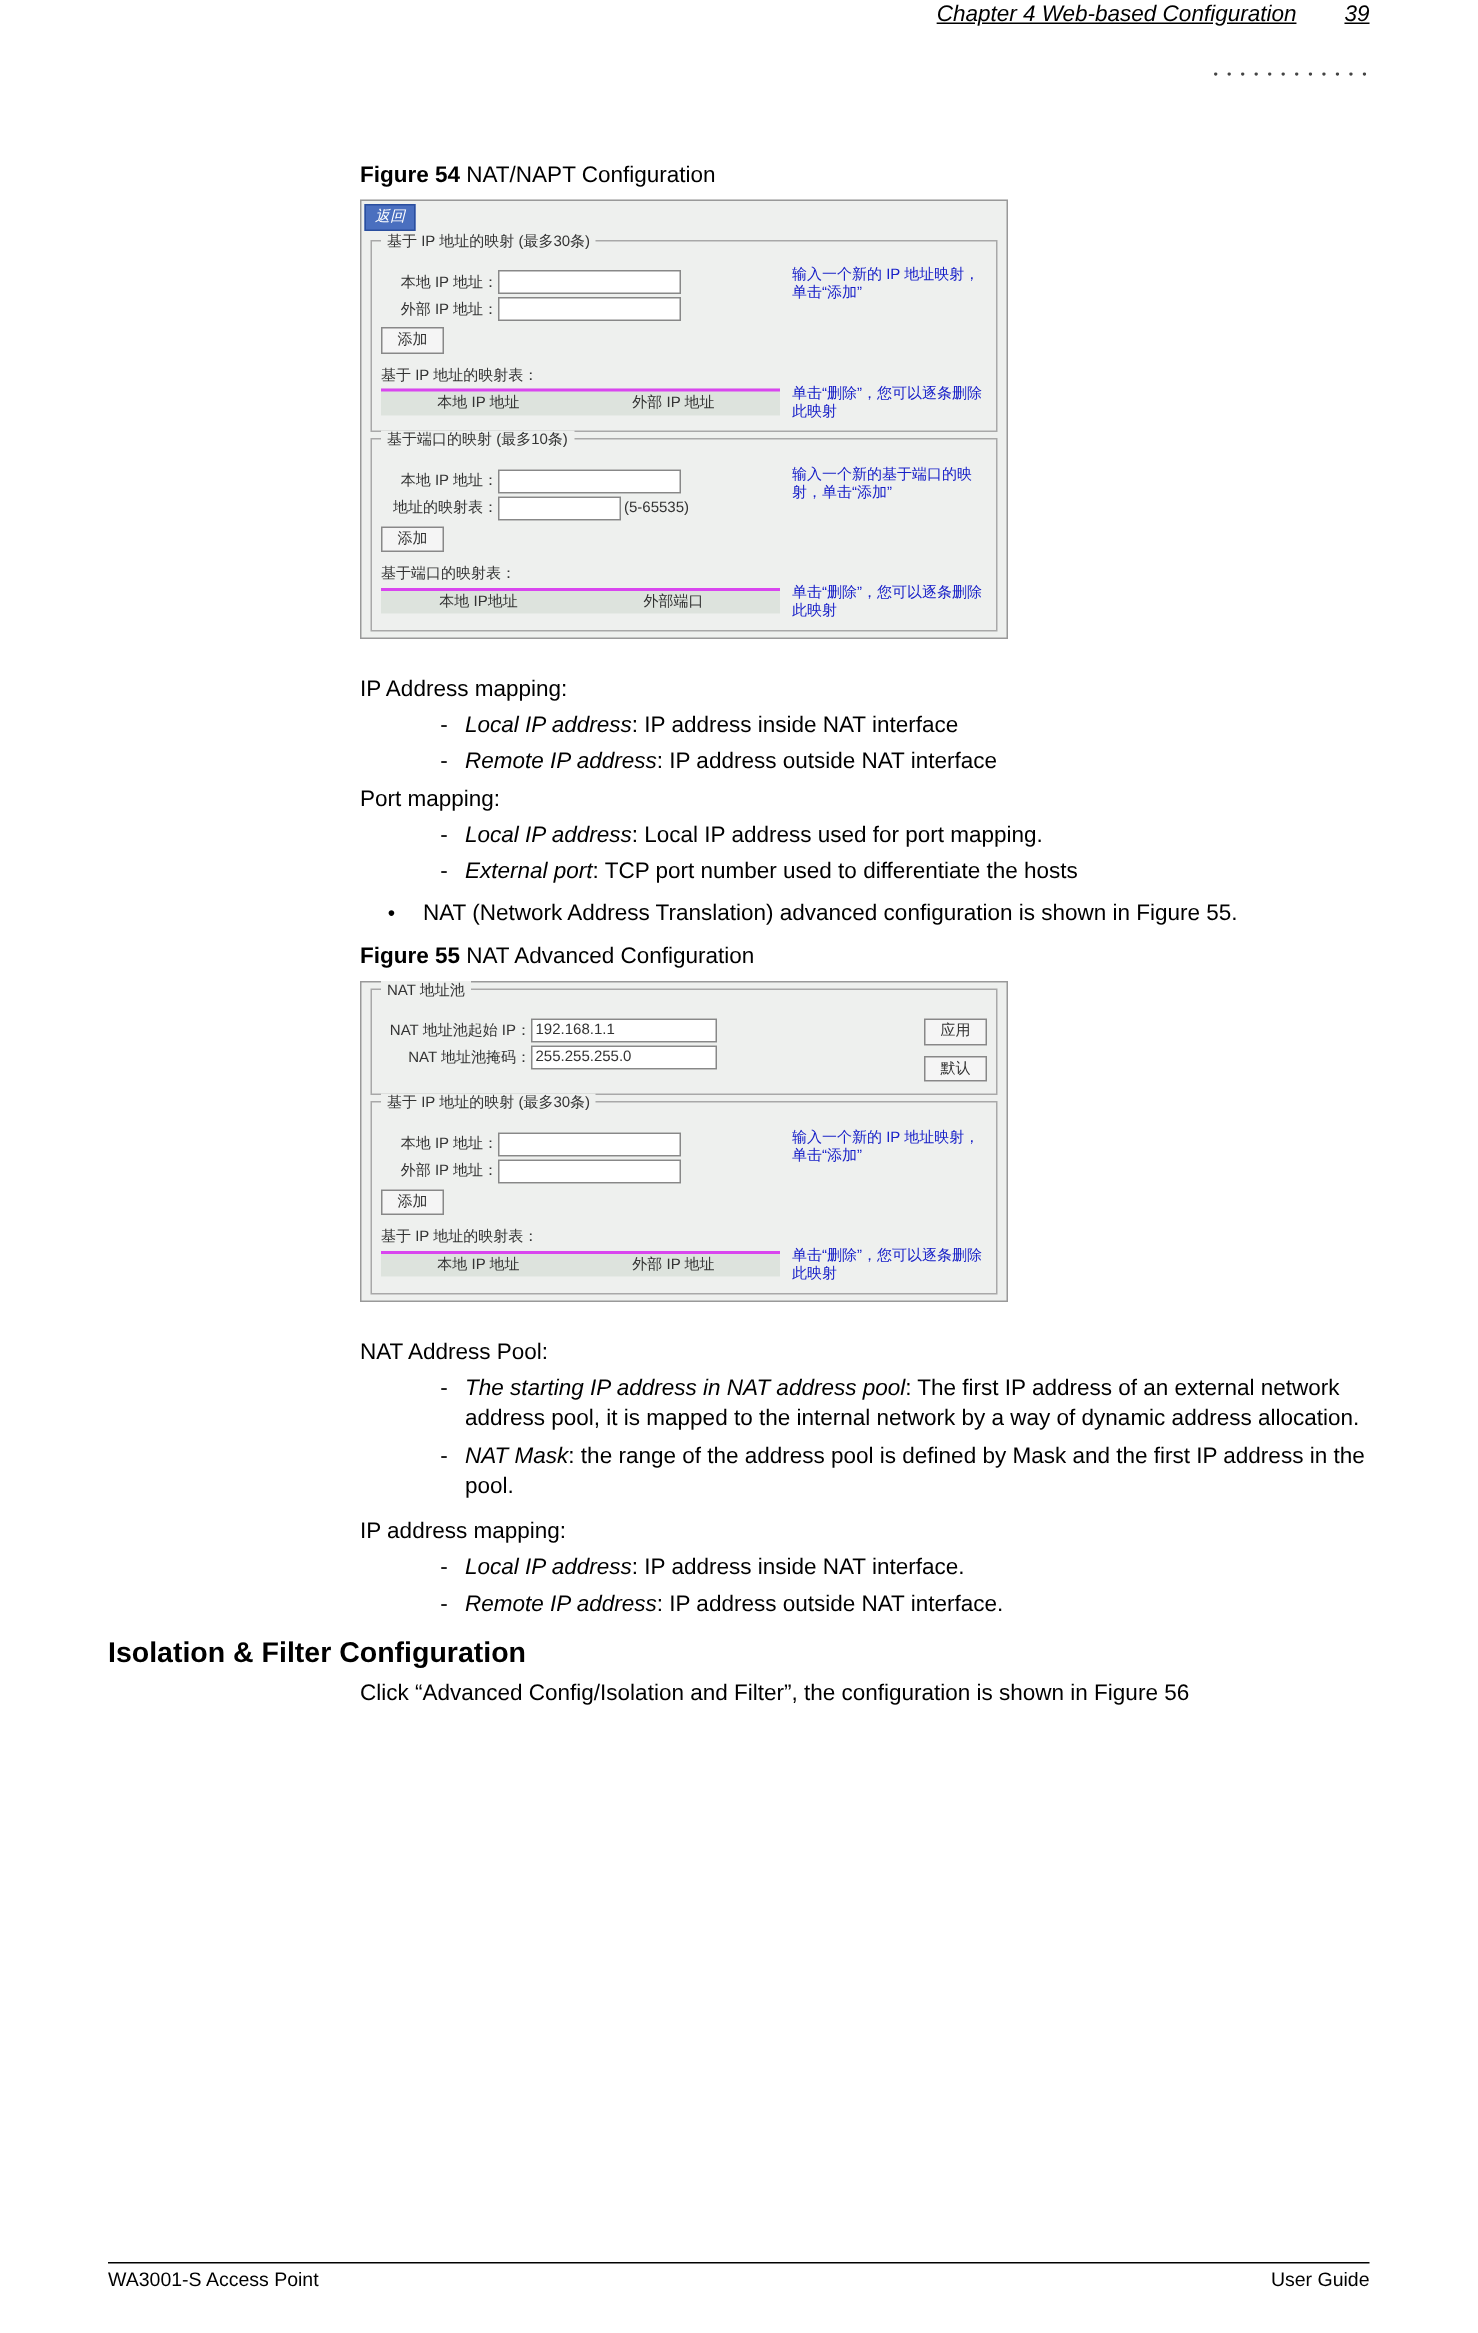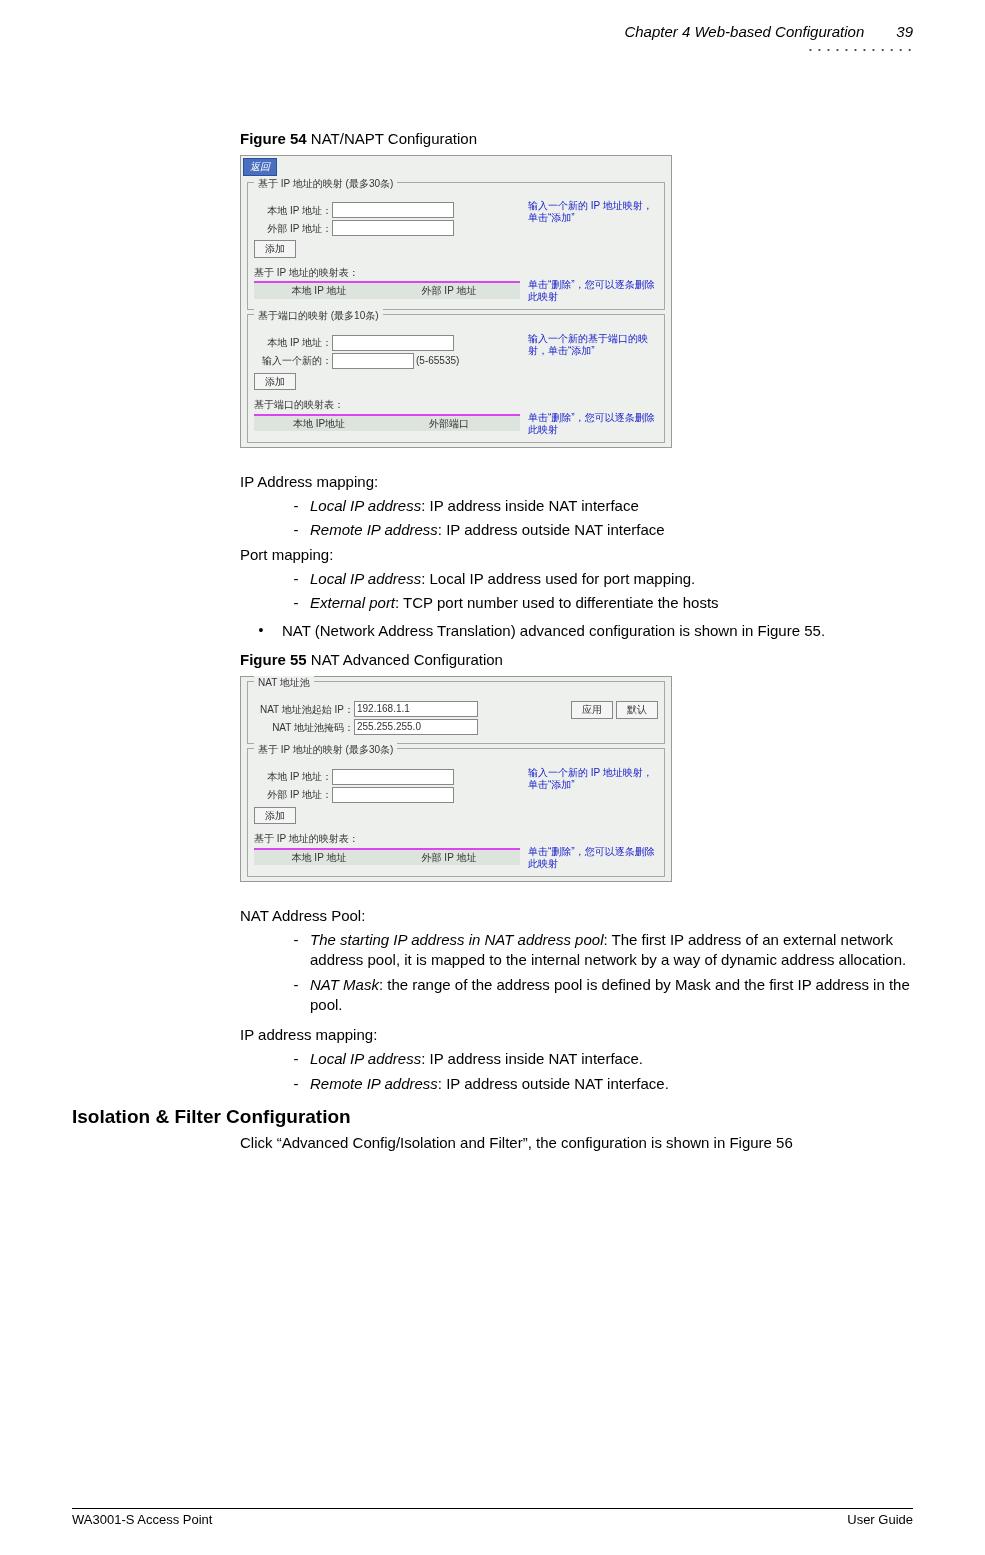--- a/index.html
+++ b/index.html
@@ -13,24 +13,24 @@
   }
   .page {
     width: 985px;
     height: 1555px;
     position: relative;
     box-sizing: border-box;
     padding: 0 72px 0 72px;
   }
   .header {
     text-align: right;
-    padding-top: 22px;
     font-style: italic;
     font-size: 15px;
     height: 55px;
+    text-decoration: underline;
   }
   .header-line {
     display: flex;
     justify-content: flex-end;
     align-items: baseline;
     gap: 32px;
   }
   .page-num { font-style: italic; }
   .dots {
     position: absolute;
@@ -146,21 +146,21 @@
   .ss2 .inpv {
     border: 1px solid #888;
     background: #fff;
     height: 14px;
     width: 120px;
     display: inline-block;
     font-size: 10px;
     padding-left: 2px;
     line-height: 14px;
   }
-  .btn-col { display: flex; gap: 3px; margin-left: 30px;}
+  .btn-col { display: flex; flex-direction: column; gap: 3px; margin-left: 30px;}
 </style>
 </head>
 <body>
 
 <div class="page">
   <div class="header">
     <div class="header-line">
       <span>Chapter 4 Web-based Configuration</span>
       <span class="page-num">39</span>
     </div>
@@ -208,21 +208,21 @@
 
       <div class="fieldset">
         <span class="legend">基于端口的映射 (最多10条)</span>
         <div class="flexblock">
           <div style="flex:1">
             <div class="row">
                 <span class="lbl">本地 IP 地址：</span>
                 <span class="inp"></span>
               </div>
             <div class="row">
-                <span class="lbl">输入一个新的：</span>
+                <span class="lbl">地址的映射表：</span>
                 <span class="inp" style="width:80px"></span>
                 <span style="margin-left:2px">(5-65535)</span>
               </div>
             <div class="row">
                 <span class="btn">添加</span>
               </div>
           </div>
           <div class="bluehint" style="width:130px">输入一个新的基于端口的映射，单击“添加”</div>
         </div>
         <div style="margin-top:4px">基于端口的映射表：</div>

